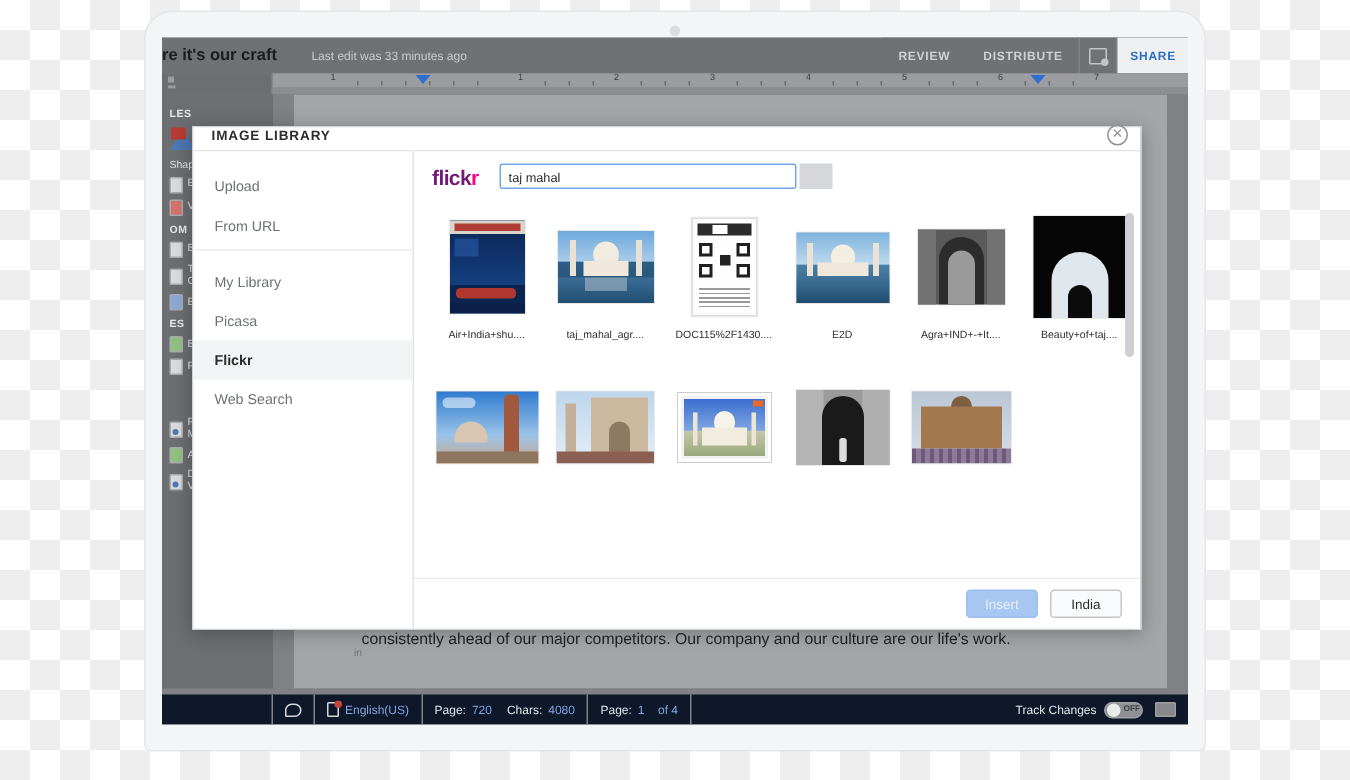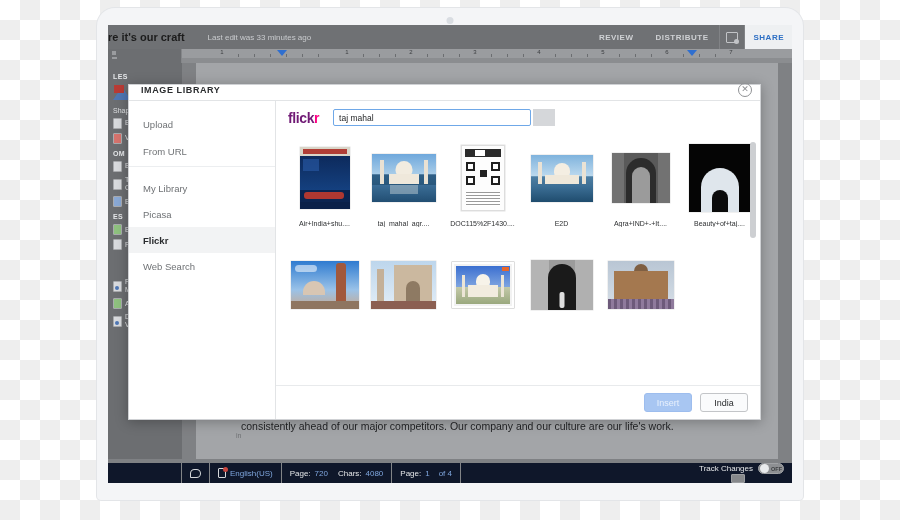--- a/index.html
+++ b/index.html
@@ -301,21 +301,21 @@
   }
   #lang-icon:after {
     content: "";
     position: absolute; right: -3px; top: -2px;
     width: 5px; height: 5px; border-radius: 50%;
     background: #c7453e;
   }
   #lang-text { color: #7fa6de; }
   #sb-right {
     margin-left: auto;
-    display: flex; align-items: center; height: 100%; flex-direction: column;
+    display: flex; align-items: center; height: 100%;
   }
   #track-changes-cell {
     display: flex; align-items: center; gap: 5px;
     padding: 0 8px;
   }
   #track-toggle {
     width: 26px; height: 11px;
     border-radius: 6px;
     background: #8d8f92;
     border: 1px solid #a0a2a5;

